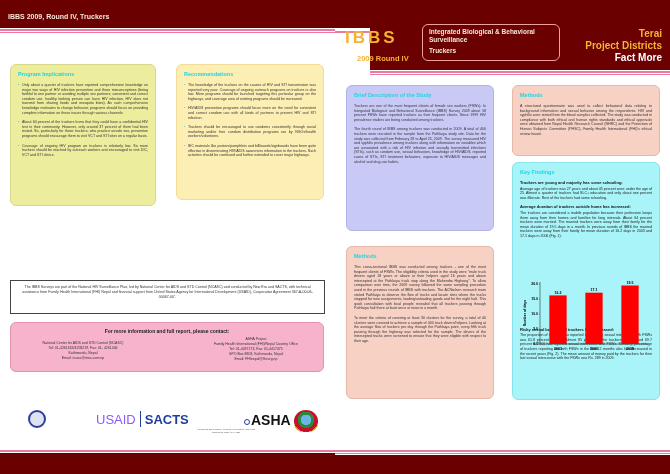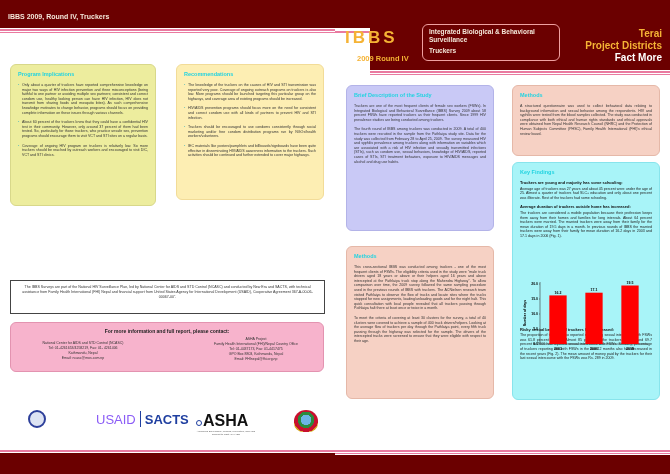--- a/index.html
+++ b/index.html
@@ -48,21 +48,21 @@
   .cleft { left: 12px; top: 18px; width: 120px; text-align: center; font-size: 3.5px; line-height: 5px; color: #333; }
   .cright { left: 185px; top: 14px; width: 120px; text-align: center; font-size: 3.5px; line-height: 5px; color: #333; }
 
   
   .usaid { left: 28px; top: 410px; display: flex; align-items: center; }
   .seal { width: 18px; height: 18px; border-radius: 50%; background: #dde3f3; border: 2px solid #2d3f9a; margin-right: 2px; }
   .usaid-txt { font-size: 13px; font-weight: normal; color: #8b5cf6; padding-left: 48px; }
   .usaid-bar { width: 1px; height: 16px; background: #1f3fa0; margin: 0 4px; }
   .nepal { font-size: 13px; font-weight: bold; color: #1f3fa0; }
   .asha { left: 196px; top: 412px; }
-  .asha-main { font-size: 16px; font-weight: bold; color: #111; }
+  .asha-main { font-size: 14px; font-weight: bold; color: #111; margin-left: 48px; }
   .asha-o { display: inline-block; width: 6px; height: 6px; border: 1.5px solid #1f3fa0; border-radius: 50%; margin-right: 1px; }
   .asha-sub { font-size: 2.4px; color: #555; text-align: center; }
   .emblem { left: 294px; top: 410px; width: 24px; height: 22px; border-radius: 50% 50% 40% 40%; background: radial-gradient(circle at 50% 45%, #6cb4e6 0 30%, #2c8a3e 31% 48%, #c8102e 49% 70%, #d4a017 71%); }
 
   
   .lbot-stripe { left: 0; top: 450px; width: 335px; height: 2px; background: #e97aa0; }
   .lbot { left: 0; top: 453px; width: 335px; height: 21px; background: #6b0000; }
   .rbot-stripe1 { left: 335px; top: 450px; width: 335px; height: 2px; background: #e97aa0; }
   .rbot-stripe2 { left: 335px; top: 453px; width: 335px; height: 1px; background: #e97aa0; }
   .rbot { left: 335px; top: 455px; width: 335px; height: 19px; background: #6b0000; }

